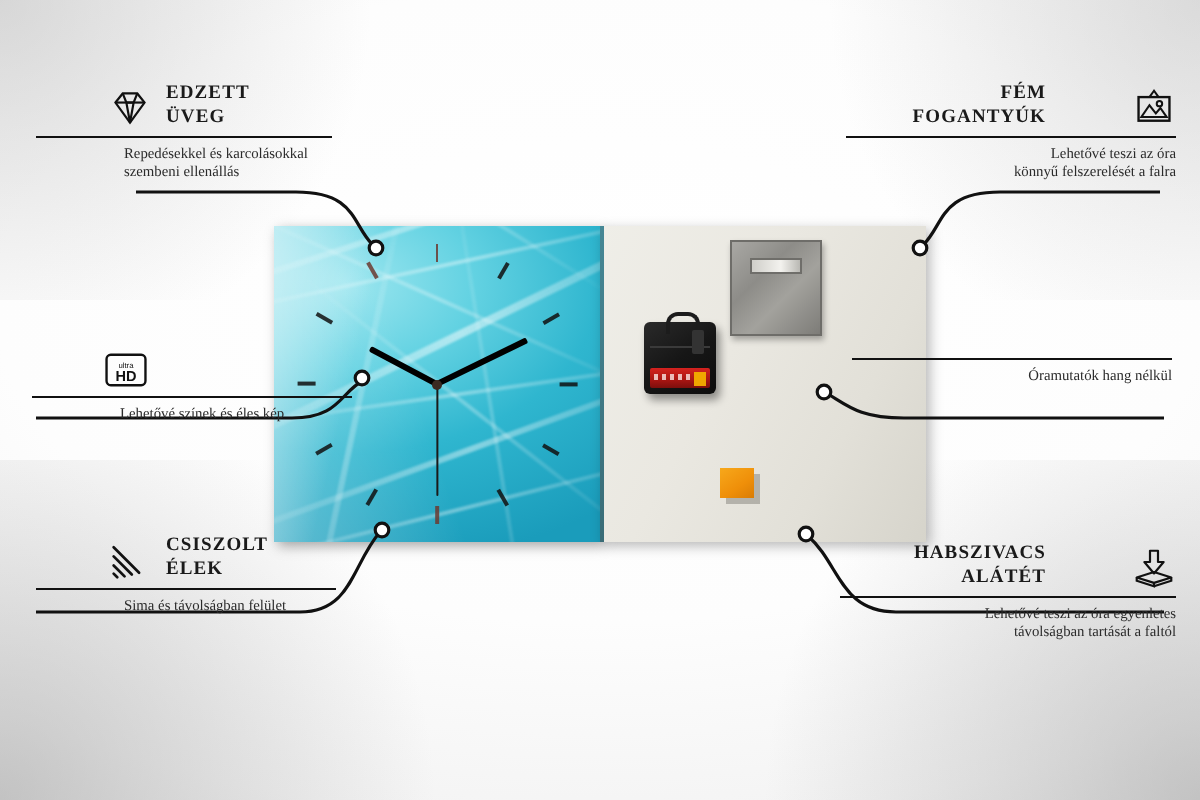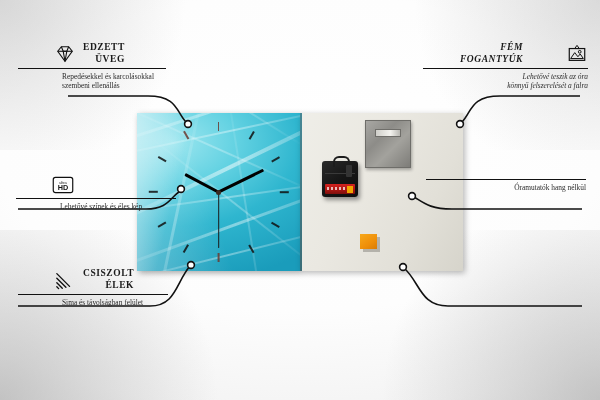--- a/index.html
+++ b/index.html
@@ -78,21 +78,21 @@
   
   .callout{position:absolute;}
   .co-head{display:flex;align-items:center;gap:7px;}
   .co-title{
     font-size:9.5px;letter-spacing:.55px;color:#1a1a1a;line-height:11.5px;
     font-weight:700;text-transform:uppercase;white-space:nowrap;
   }
   .co-rule{height:1px;background:#111;margin-top:3px;}
   .co-sub{font-size:7.4px;line-height:9.4px;color:#2b2b2b;margin-top:3px;white-space:pre-line;}
   .left .co-head{justify-content:flex-start;}
-  .left .co-title{text-align:right;}
+  .left .co-title{text-align:left;}
   .left .co-sub{text-align:left;margin-left:44px;}
   .right .co-head{justify-content:flex-end;}
   .right .co-title{text-align:right;}
   .right .co-sub{text-align:right;}
   .ico{width:22px;height:20px;flex:0 0 22px;display:block;padding-left:36px;}
   .ico svg{width:100%;height:100%;display:block;}
 
   #links{position:absolute;inset:0;pointer-events:none;}
 </style>
 </head>
@@ -228,39 +228,58 @@
       </span>
       <span class="co-title">
         <span>CSISZOLT</span><br>
         <span>ÉLEK</span>
       </span>
     </div>
     <div class="co-rule" style="width:150px;"></div>
     <div class="co-sub">Sima és távolságban felület</div>
   </div>
 
-  <div class="callout right" style="right:12px;top:42px;width:182px;font-style:italic;">
+  <div class="callout right" style="right:12px;top:42px;width:182px;">
     <div class="co-head">
       <span class="co-title">
         <span>FÉM</span><br>
         <span>FOGANTYÚK</span>
       </span>
       <span class="ico">
         <svg viewBox="0 0 24 22">
           <path d="M12 1.5 L9.5 5 H14.5 Z" fill="none" stroke="#111" stroke-width="1.1"></path>
           <rect x="3.5" y="5" width="17" height="13" fill="none" stroke="#111" stroke-width="1.3"></rect>
           <path d="M5 16 L9.5 9.5 L13 14 L15.5 11 L19 16 Z" fill="none" stroke="#111" stroke-width="1.1"></path>
           <circle cx="15" cy="8.6" r="1.5" fill="none" stroke="#111" stroke-width="1.1"></circle>
         </svg>
       </span>
     </div>
     <div class="co-rule" style="width:165px;margin-left:auto;"></div>
-    <div class="co-sub">Lehetővé teszik az óra
+    <div class="co-sub">Lehetővé teszi az óra
 könnyű felszerelését a falra</div>
   </div>
 
   <div class="callout right" style="right:14px;top:176px;width:176px;">
     <div class="co-rule" style="width:160px;margin-left:auto;"></div>
     <div class="co-sub">Óramutatók hang nélkül</div>
   </div>
 
+  <div class="callout right" style="right:12px;top:272px;width:184px;">
+    <div class="co-head">
+      <span class="co-title">
+        <span>HABSZIVACS</span><br>
+        <span>ALÁTÉT</span>
+      </span>
+      <span class="ico">
+        <svg viewBox="0 0 24 22">
+          <path d="M9.8 1.5 h4.4 v6.2 h3.1 L12 14 L6.7 7.7 h3.1 Z" fill="none" stroke="#111" stroke-width="1.2" stroke-linejoin="round"></path>
+          <path d="M12 13.2 L21.5 16.2 L12 19.2 L2.5 16.2 Z" fill="none" stroke="#111" stroke-width="1.2" stroke-linejoin="round"></path>
+          <path d="M2.5 16.2 v1.8 L12 21 v-1.8" fill="none" stroke="#111" stroke-width="1.2"></path>
+          <path d="M21.5 16.2 v1.8 L12 21" fill="none" stroke="#111" stroke-width="1.2"></path>
+        </svg>
+      </span>
+    </div>
+    <div class="co-rule" style="width:168px;margin-left:auto;"></div>
+    <div class="co-sub">Lehetővé teszi az óra egyenletes
+távolságban tartását a faltól</div>
+  </div>
 
 </div>
 
 </body></html>

